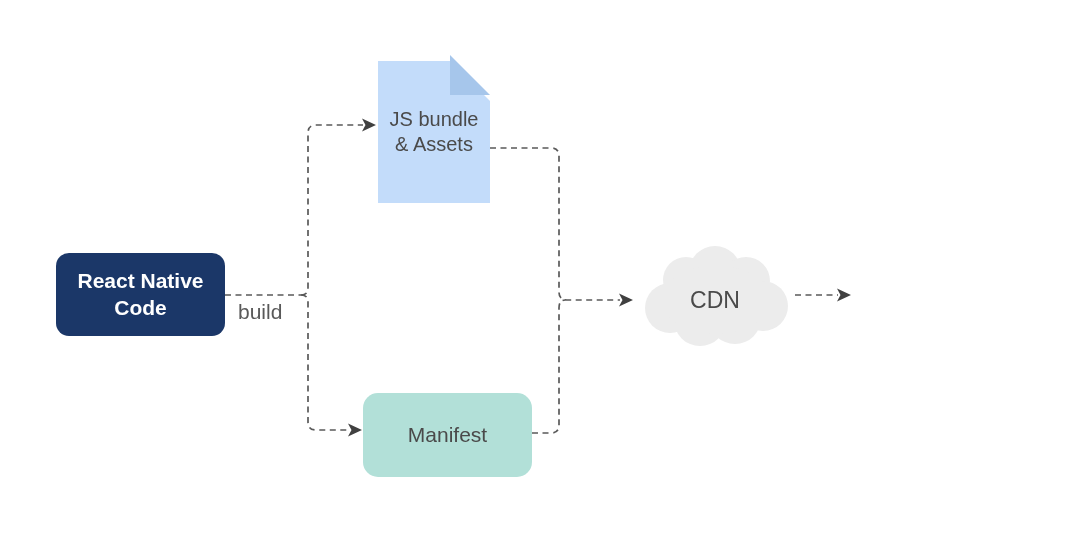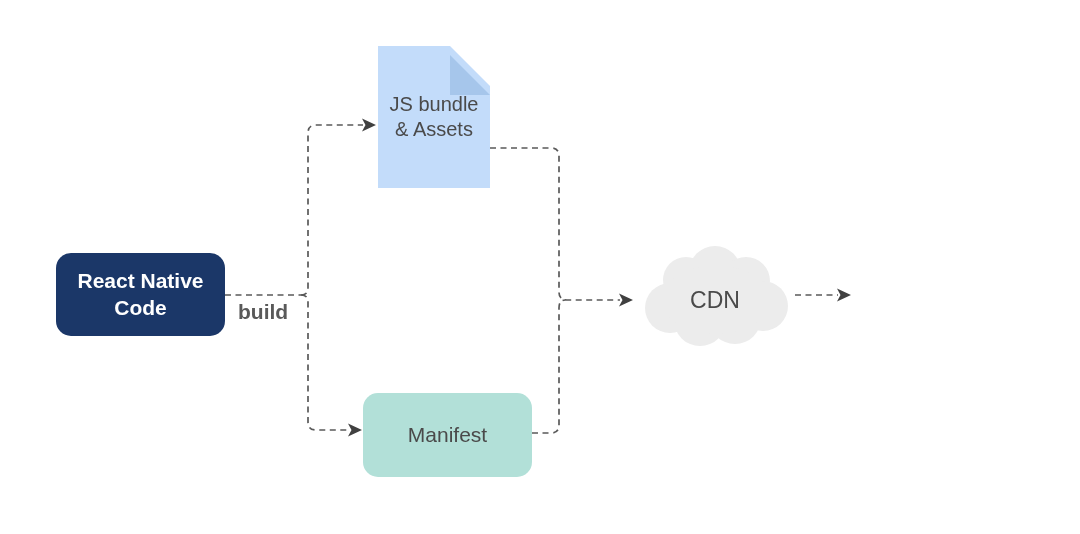--- a/index.html
+++ b/index.html
@@ -41,30 +41,31 @@
     font-size: 21px;
     font-weight: 600;
     line-height: 1.25;
   }
   .node-react {
     left: 56px;
     top: 253px;
     width: 169px;
     height: 83px;
     padding: 0 18px;
+    border-radius: 13px;
   }
   .node-app {
     left: 853px;
     top: 252px;
     width: 169px;
     height: 86px;
   }
   .node-doc {
     left: 378px;
-    top: 46px;
+    top: 61px;
     width: 112px;
     height: 142px;
     background: #c3dcfa;
     clip-path: polygon(0 0, calc(100% - 40px) 0, 100% 40px, 100% 100%, 0 100%);
     color: #4a4a4a;
     font-size: 20px;
     line-height: 1.25;
     padding: 0 10px;
   }
   .doc-fold {
@@ -94,21 +95,20 @@
     font-size: 23px;
     z-index: 2;
   }
   .edge-label {
     position: absolute;
     left: 238px;
     top: 300px;
     color: #595959;
     font-size: 21px;
     z-index: 2;
-    font-weight: bold;
   }
 </style>
 </head>
 <body>
 
 <div class="canvas">
 
   <svg class="edges-layer" width="1080" height="534" viewBox="0 0 1080 534" xmlns="http://www.w3.org/2000/svg">
 
     <g fill="#ececec">

